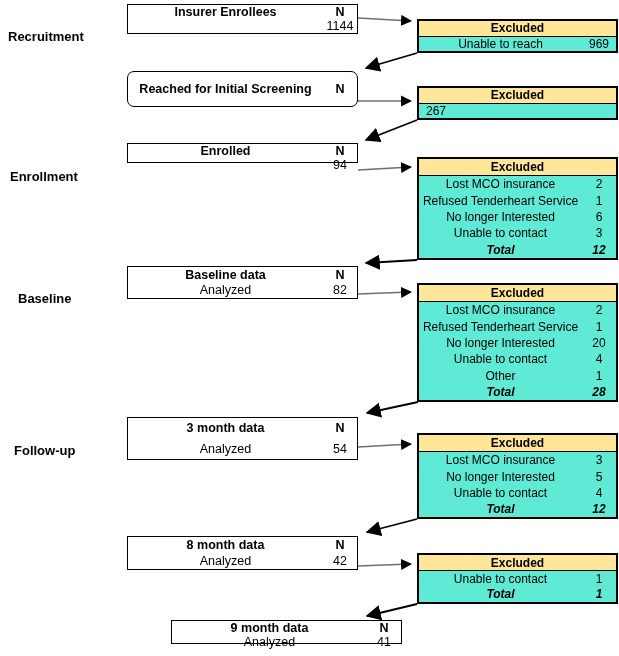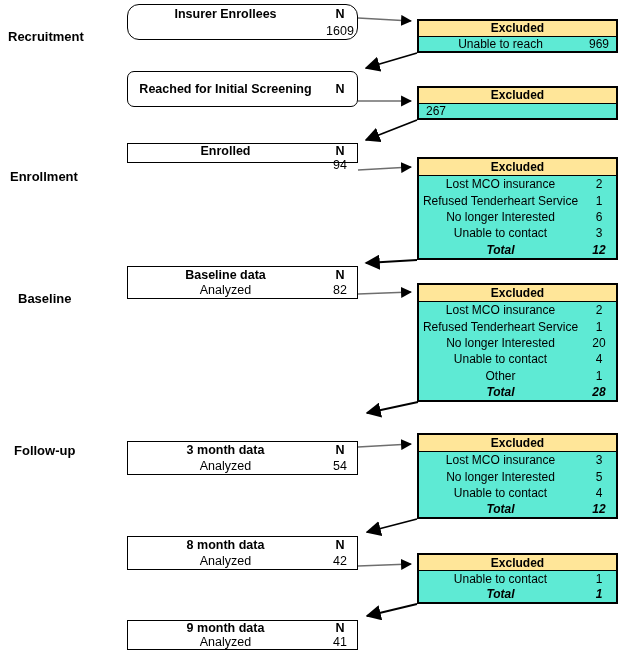--- a/index.html
+++ b/index.html
@@ -13,27 +13,27 @@
   }
   .st0{left:8px;top:5px;}
   .st1{left:10px;top:145px;}
   .st2{left:18px;top:267px;}
   .st3{left:14px;top:419px;}
 
   .mbox{
     position:absolute;left:127px;width:231px;border:1.5px solid #000;
     background:#fff;display:flex;flex-direction:column;font-size:12.5px;
   }
-  .mb0{top:4px;height:36px;border-radius:12px;}
+  .mb0{top:4px;height:30px;}
   .mb1{top:71px;height:36px;border-radius:7px;}
   .mb2{top:143px;height:20px;}
   .mb3{top:266px;height:33px;}
-  .mb4{top:417px;height:34px;margin-top:24px;}
+  .mb4{top:417px;height:43px;}
   .mb5{top:536px;height:34px;}
-  .mb6{top:620px;height:30px;}
+  .mb6{top:620px;height:24px;margin-left:44px;}
   .mrow{flex:1;display:flex;align-items:center;}
   .mtitle{flex:1;text-align:center;font-weight:bold;}
   .mn{width:34px;text-align:center;font-weight:bold;}
   .msub{flex:1;text-align:center;}
   .mval{width:34px;text-align:center;}
 
   .xbox{
     position:absolute;left:417px;width:201px;border:2px solid #000;
     background:#5eead4;display:flex;flex-direction:column;font-size:12px;
   }
@@ -66,21 +66,21 @@
   <div class="stage st2">Baseline</div>
   <div class="stage st3">Follow-up</div>
 
   <div class="mbox mb0">
     <div class="mrow">
       <span class="mtitle">Insurer Enrollees</span>
       <span class="mn">N</span>
     </div>
     <div class="mrow">
       <span class="msub"></span>
-      <span class="mval">1609</span>
+      <span class="mval">1144</span>
     </div>
   </div>
 
   <div class="mbox mb1">
     <div class="mrow">
       <span class="mtitle">Reached for Initial Screening</span>
       <span class="mn">N</span>
     </div>
   </div>
 

